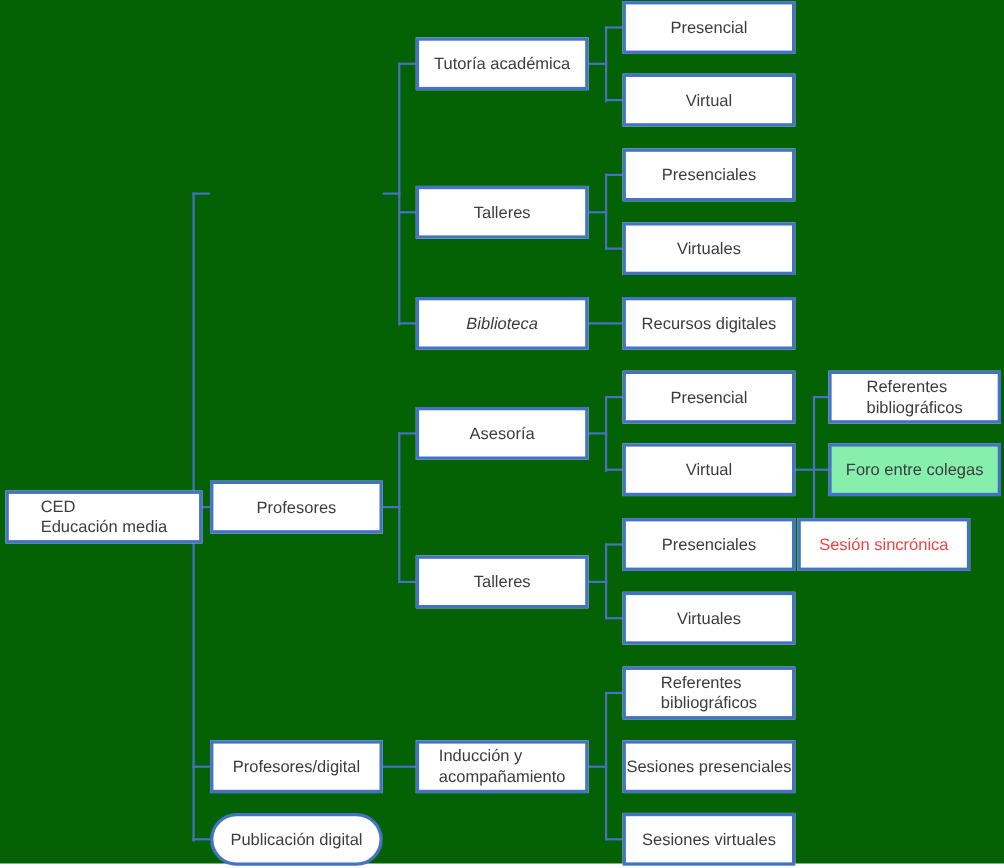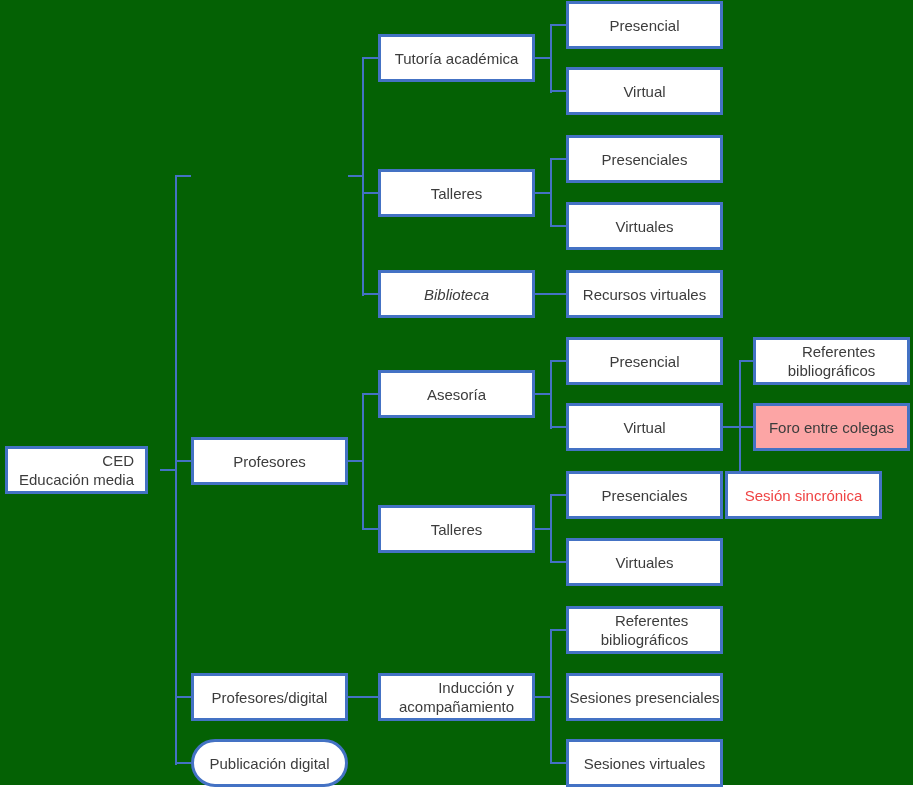--- a/index.html
+++ b/index.html
@@ -14,28 +14,28 @@
   }
   .node {
     position: absolute;
     width: 157px;
     height: 48px;
     background: #ffffff;
     border: 3px solid #4472c4;
     color: #3c3c3c;
     font-size: 15px;
     line-height: 19px;
-    text-align: right;
+    text-align: left;
     display: flex;
     align-items: center;
     justify-content: center;
     white-space: pre-line;
     z-index: 2;
   }
-  .node.root { width: 143px; }
+  .node.root { width: 179px; }
   .hline, .vline {
     position: absolute;
     background: #4472c4;
     z-index: 1;
   }
   .hline { height: 2px; }
   .vline { width: 2px; }
 </style>
 </head>
 <body>
@@ -54,33 +54,33 @@
   <div class="node" style="left: 378px; top: 270px; background: rgb(255, 255, 255); border-color: rgb(68, 114, 196); color: rgb(60, 60, 60); font-style: italic;">Biblioteca</div>
   <div class="node" style="left: 378px; top: 370px; background: rgb(255, 255, 255); border-color: rgb(68, 114, 196); color: rgb(60, 60, 60);">Asesoría</div>
   <div class="node" style="left: 378px; top: 505px; background: rgb(255, 255, 255); border-color: rgb(68, 114, 196); color: rgb(60, 60, 60);">Talleres</div>
   <div class="node" style="left: 378px; top: 673px; background: rgb(255, 255, 255); border-color: rgb(68, 114, 196); color: rgb(60, 60, 60);">Inducción y
 acompañamiento</div>
 
   <div class="node" style="left: 566px; top: 1px; background: rgb(255, 255, 255); border-color: rgb(68, 114, 196); color: rgb(60, 60, 60);">Presencial</div>
   <div class="node" style="left: 566px; top: 67px; background: rgb(255, 255, 255); border-color: rgb(68, 114, 196); color: rgb(60, 60, 60);">Virtual</div>
   <div class="node" style="left: 566px; top: 135px; background: rgb(255, 255, 255); border-color: rgb(68, 114, 196); color: rgb(60, 60, 60);">Presenciales</div>
   <div class="node" style="left: 566px; top: 202px; background: rgb(255, 255, 255); border-color: rgb(68, 114, 196); color: rgb(60, 60, 60);">Virtuales</div>
-  <div class="node" style="left: 566px; top: 270px; background: rgb(255, 255, 255); border-color: rgb(68, 114, 196); color: rgb(60, 60, 60);">Recursos virtuales</div>
+  <div class="node" style="left: 566px; top: 270px; background: rgb(255, 255, 255); border-color: rgb(68, 114, 196); color: rgb(60, 60, 60);">Recursos digitales</div>
   <div class="node" style="left: 566px; top: 337px; background: rgb(255, 255, 255); border-color: rgb(68, 114, 196); color: rgb(60, 60, 60);">Presencial</div>
   <div class="node" style="left: 566px; top: 403px; background: rgb(255, 255, 255); border-color: rgb(68, 114, 196); color: rgb(60, 60, 60);">Virtual</div>
   <div class="node" style="left: 566px; top: 471px; background: rgb(255, 255, 255); border-color: rgb(68, 114, 196); color: rgb(60, 60, 60);">Presenciales</div>
   <div class="node" style="left: 566px; top: 538px; background: rgb(255, 255, 255); border-color: rgb(68, 114, 196); color: rgb(60, 60, 60);">Virtuales</div>
   <div class="node" style="left: 566px; top: 606px; background: rgb(255, 255, 255); border-color: rgb(68, 114, 196); color: rgb(60, 60, 60);">Referentes
 bibliográficos</div>
   <div class="node" style="left: 566px; top: 673px; background: rgb(255, 255, 255); border-color: rgb(68, 114, 196); color: rgb(60, 60, 60);">Sesiones presenciales</div>
   <div class="node" style="left: 566px; top: 739px; background: rgb(255, 255, 255); border-color: rgb(68, 114, 196); color: rgb(60, 60, 60);">Sesiones virtuales</div>
 
   <div class="node" style="left: 753px; top: 337px; background: rgb(255, 255, 255); border-color: rgb(68, 114, 196); color: rgb(60, 60, 60);">Referentes
 bibliográficos</div>
-  <div class="node" style="left: 753px; top: 403px; background: #fca5a5; border-color: rgb(68, 114, 196); color: rgb(60, 60, 60);">Foro entre colegas</div>
+  <div class="node" style="left: 753px; top: 403px; background: #86efac; border-color: rgb(68, 114, 196); color: rgb(60, 60, 60);">Foro entre colegas</div>
   <div class="node" style="left: 725px; top: 471px; background: rgb(255, 255, 255); border-color: rgb(68, 114, 196); color: #ef4444;">Sesión sincrónica</div>
 
   <div class="hline" style="left: 160px; top: 469px; width: 17px; background: rgb(68, 114, 196);"></div>
   <div class="vline" style="left: 175px; top: 175px; height: 590px; background: rgb(68, 114, 196);"></div>
   <div class="hline" style="left: 175px; top: 175px; width: 16px; background: rgb(68, 114, 196);"></div>
   <div class="hline" style="left: 175px; top: 460px; width: 16px; background: rgb(68, 114, 196);"></div>
   <div class="hline" style="left: 175px; top: 696px; width: 16px; background: rgb(68, 114, 196);"></div>
   <div class="hline" style="left: 175px; top: 762px; width: 16px; background: rgb(68, 114, 196);"></div>
 
   <div class="hline" style="left: 348px; top: 175px; width: 16px; background: rgb(68, 114, 196);"></div>

